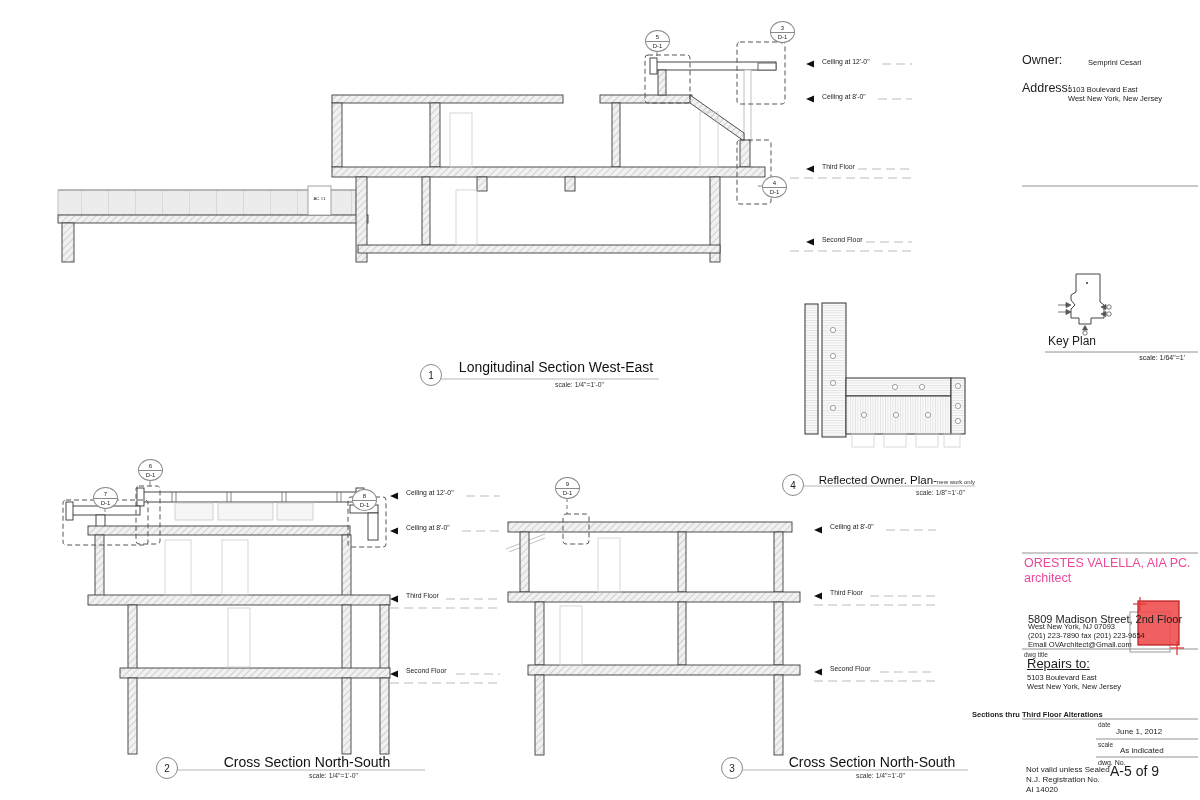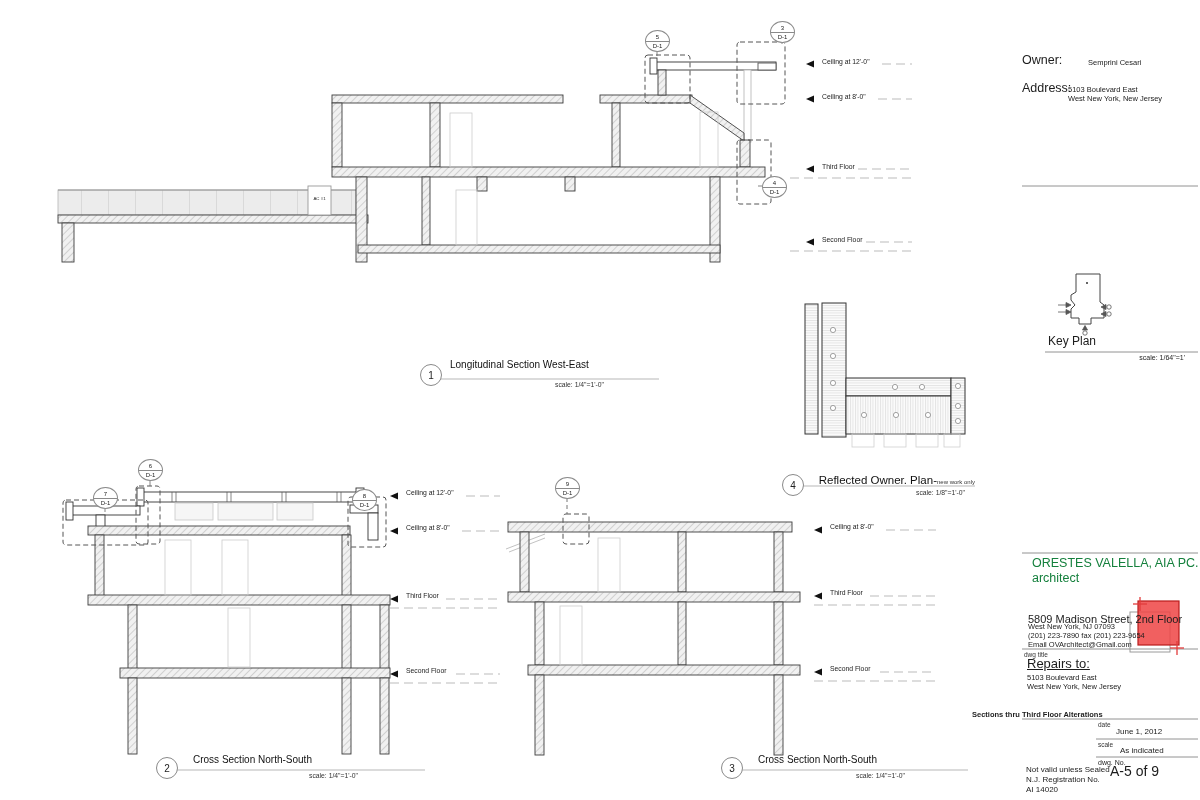--- a/index.html
+++ b/index.html
@@ -10,23 +10,23 @@
   .t{position:absolute;color:#1c1c1c;white-space:nowrap;text-align:right;}
   .lvl{position:absolute;font-size:6.8px;color:#222;white-space:nowrap;}
   .nb{position:absolute;width:20px;height:20px;border:1px solid #8a8a8a;border-radius:50%;
       background:#fff;display:flex;align-items:center;justify-content:center;
       font-size:10px;color:#222;}
   .db{position:absolute;width:23px;height:20px;border:1px solid #8a8a8a;border-radius:50%;
       background:#fff;display:flex;flex-direction:column;justify-content:center;
       font-size:6px;color:#222;text-align:center;line-height:1;}
   .db .db-num{border-bottom:1px solid #8a8a8a;padding-bottom:1px;}
   .db .db-ref{padding-top:1px;}
-  .dtitle{position:absolute;font-size:10px;color:#111;white-space:nowrap;}
+  .dtitle{position:absolute;font-size:14px;color:#111;text-align:center;white-space:nowrap;}
   .dscale{position:absolute;font-size:6.8px;color:#333;text-align:right;white-space:nowrap;}
-  .red{color:#15803d;margin-left:8px;}
+  .red{color:#ec4899;}
   .disc{position:absolute;left:1028px;top:11px;width:168px;font-size:7.2px;line-height:8.7px;
         color:#222;white-space:normal;}
 </style>
 </head>
 <body>
 
 <div id="sheet">
 
 <svg class="lw" width="1200" height="800" viewBox="0 0 1200 800">
   <defs>

